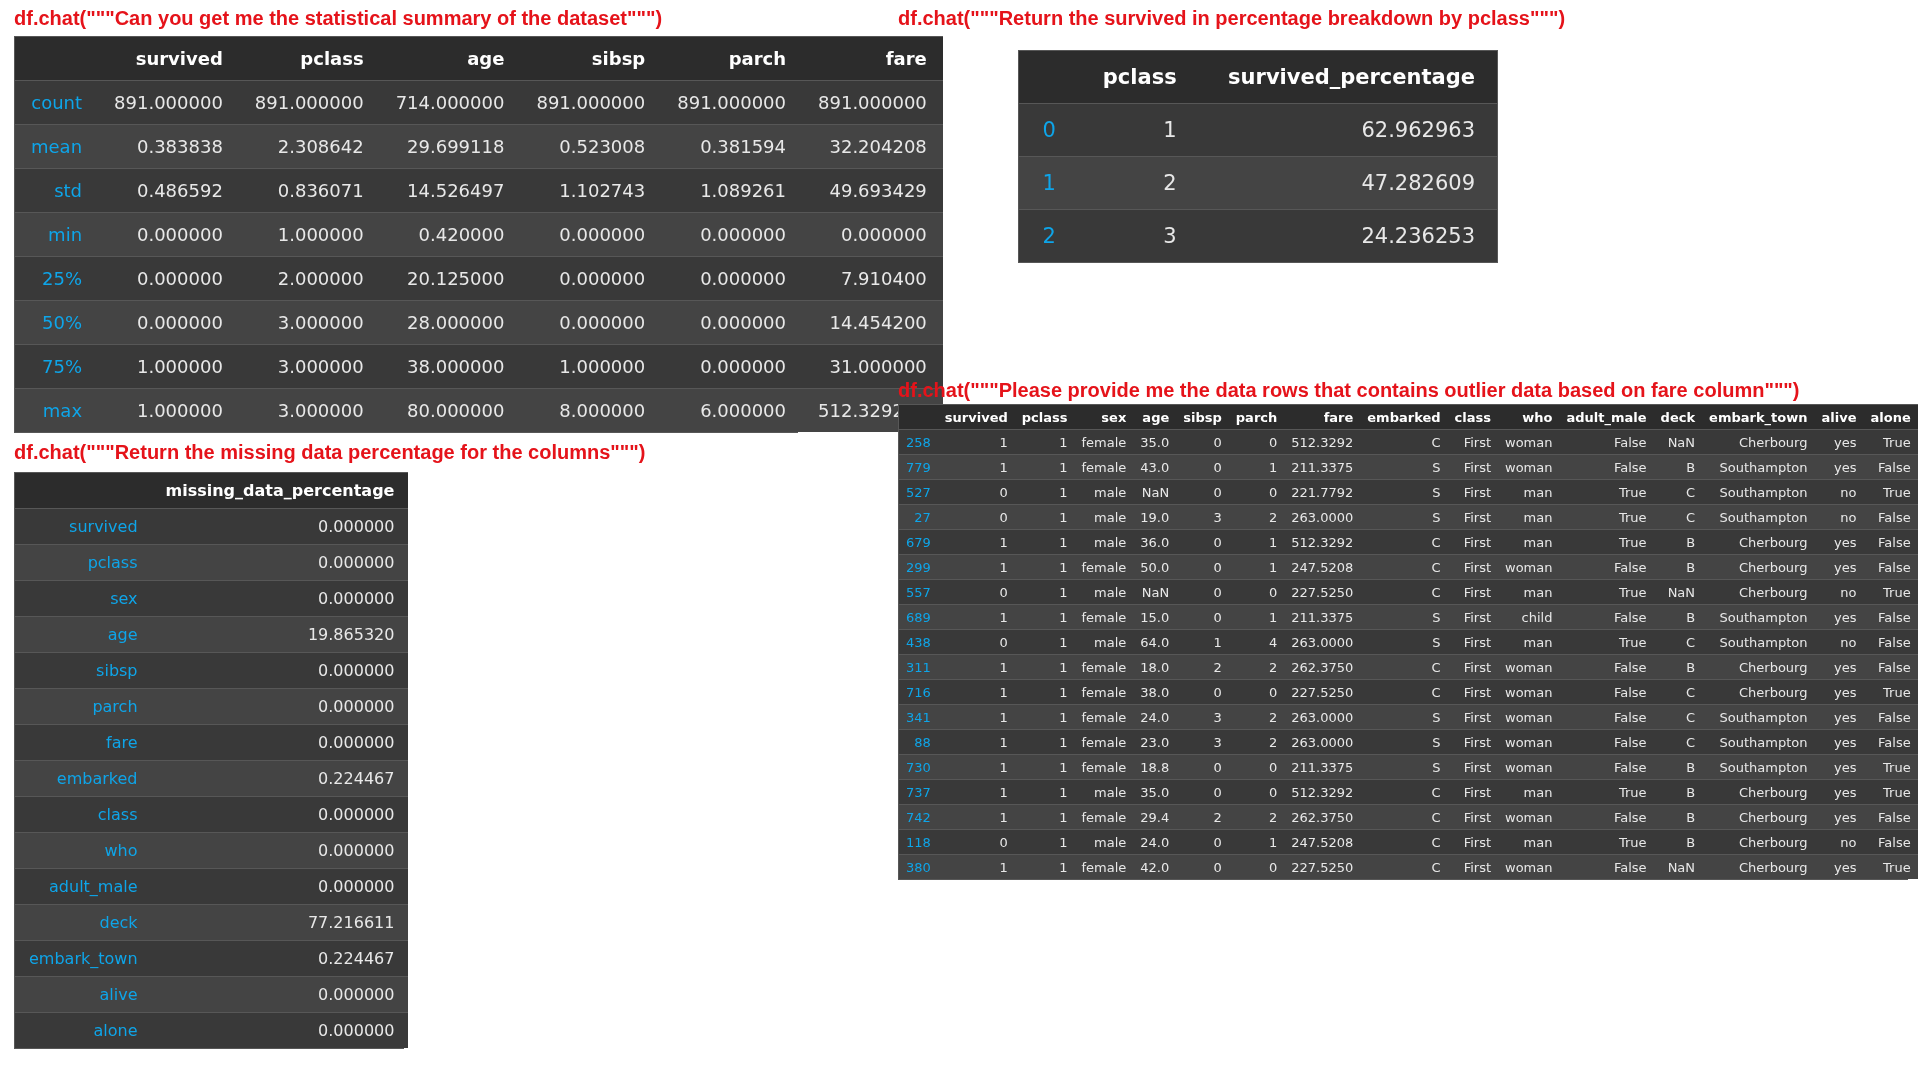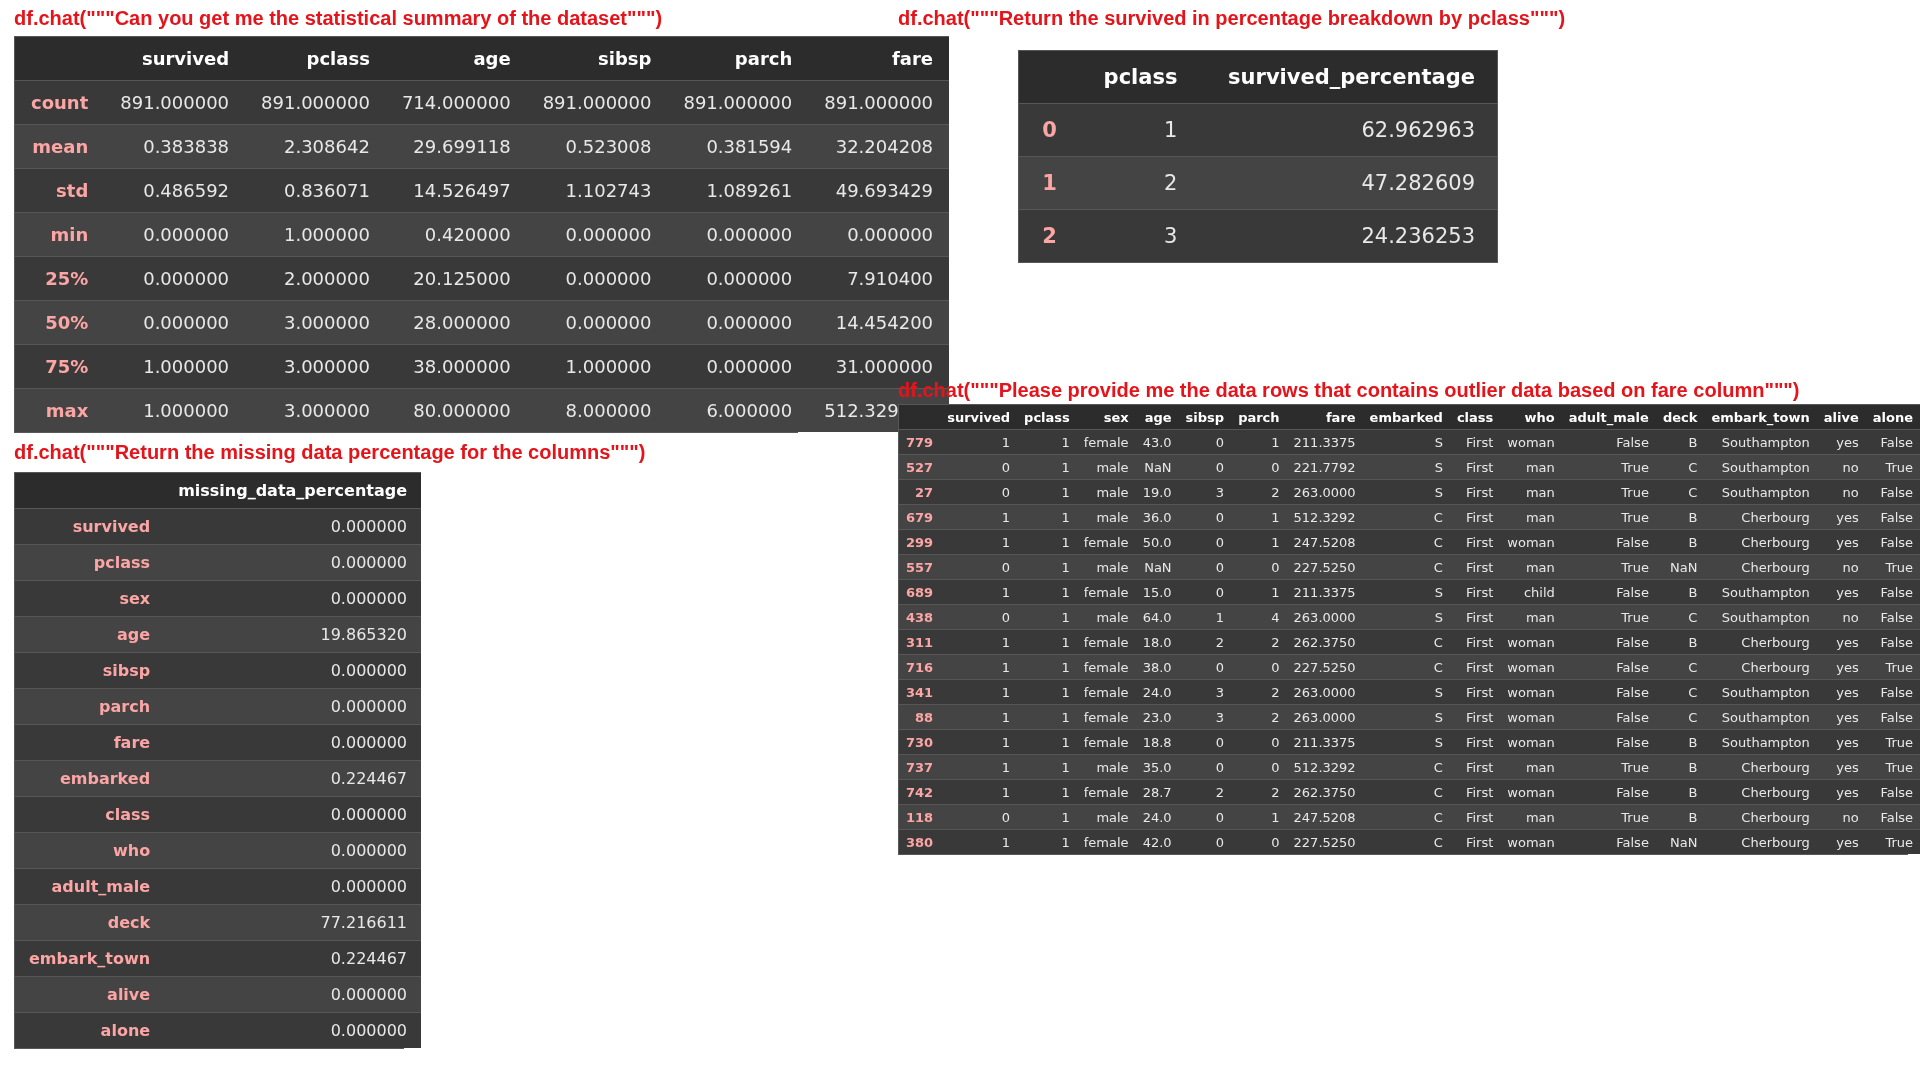--- a/index.html
+++ b/index.html
@@ -33,22 +33,22 @@
     border-top: 1px solid #575757;
     white-space: nowrap;
   }
   thead th {
     background: #2c2c2c;
     font-weight: 700;
     color: #ffffff;
     border-top: 1px solid #575757;
   }
   tbody th {
-    font-weight: 700;
-    color: #fca5a5;
+    font-weight: 400;
+    color: #0ea5e9;
   }
   tbody tr:nth-child(odd) { background: #393939; }
   tbody tr:nth-child(even){ background: #444444; }
   thead tr th:first-child { background: #2c2c2c; }
   
   .big-table th, .big-table td { font-size: 18px; padding: 11px 16px; }
   .small-table th, .small-table td { font-size: 13px; padding: 4.5px 7px; }
   .missing-table th, .missing-table td { font-size: 16px; padding: 8px 14px; }
   .pct-table th, .pct-table td { font-size: 21px; padding: 14px 22px; }
 </style>
@@ -283,20 +283,38 @@
             <th>who</th>
             <th>adult_male</th>
             <th>deck</th>
             <th>embark_town</th>
             <th>alive</th>
             <th>alone</th>
           </tr>
         </thead>
       <tbody id="out-body">
           <tr>
+            <th>258</th>
+            <td>1</td>
+            <td>1</td>
+            <td>female</td>
+            <td>35.0</td>
+            <td>0</td>
+            <td>0</td>
+            <td>512.3292</td>
+            <td>C</td>
+            <td>First</td>
+            <td>woman</td>
+            <td>False</td>
+            <td>NaN</td>
+            <td>Cherbourg</td>
+            <td>yes</td>
+            <td>True</td>
+          </tr>
+          <tr>
             <th>779</th>
             <td>1</td>
             <td>1</td>
             <td>female</td>
             <td>43.0</td>
             <td>0</td>
             <td>1</td>
             <td>211.3375</td>
             <td>S</td>
             <td>First</td>
@@ -539,21 +557,21 @@
             <td>B</td>
             <td>Cherbourg</td>
             <td>yes</td>
             <td>True</td>
           </tr>
           <tr>
             <th>742</th>
             <td>1</td>
             <td>1</td>
             <td>female</td>
-            <td>28.7</td>
+            <td>29.4</td>
             <td>2</td>
             <td>2</td>
             <td>262.3750</td>
             <td>C</td>
             <td>First</td>
             <td>woman</td>
             <td>False</td>
             <td>B</td>
             <td>Cherbourg</td>
             <td>yes</td>

